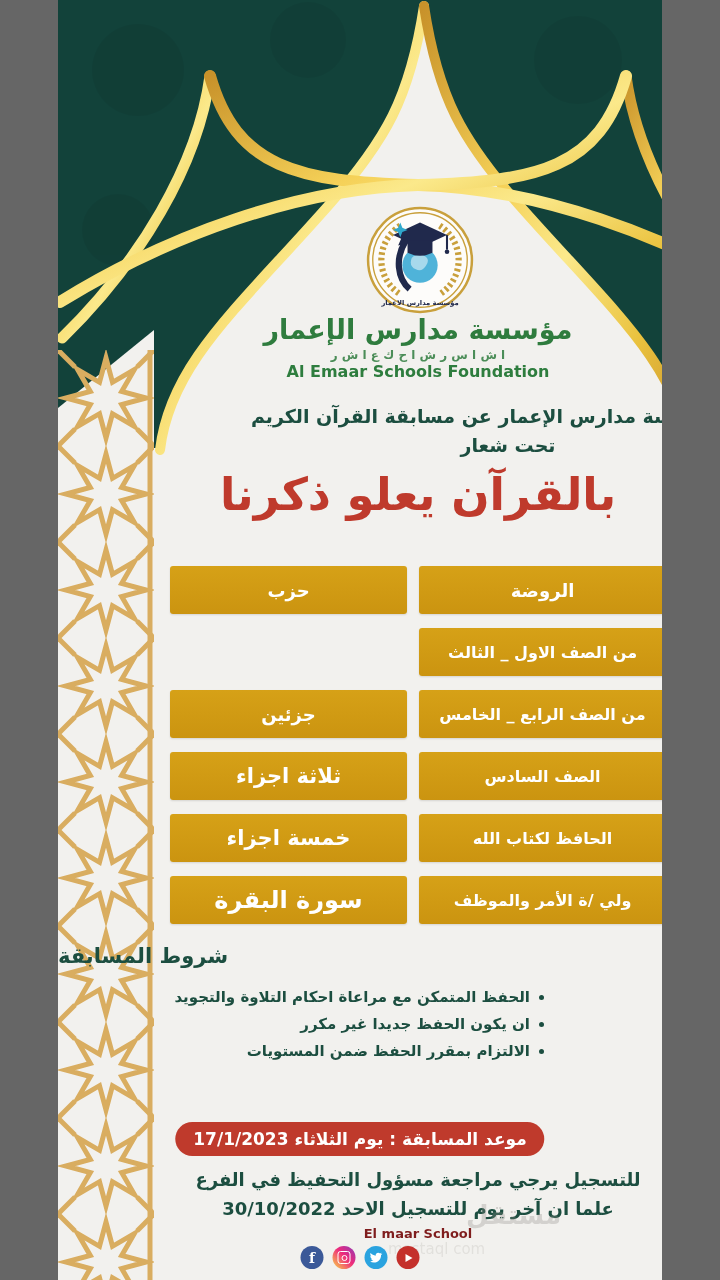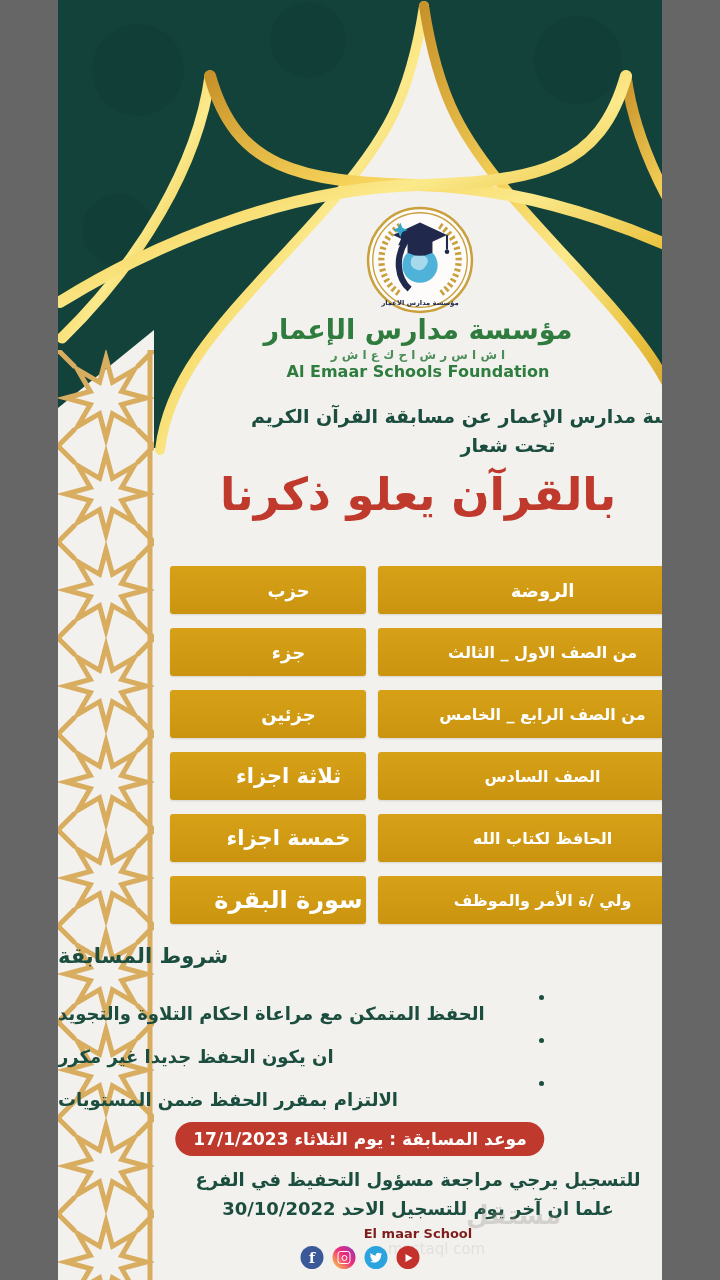--- a/index.html
+++ b/index.html
@@ -12,30 +12,30 @@
   .callig{top:314px;font-size:27px;font-weight:bold;color:#2f7c3e;letter-spacing:1px;}
   .callig-sub{top:348px;font-size:12px;font-weight:bold;color:#2f7c3e;opacity:.85;letter-spacing:2px;}
   .foundation{top:362px;font-size:16px;font-weight:bold;color:#2e7d3e;}
   .announce{top:402px;font-size:19px;font-weight:bold;color:#1c4e40;line-height:1.55;padding:0 90px;}
   .slogan{top:468px;font-size:45px;font-weight:bold;color:#bf3a2c;}
   
   .grid{position:absolute;top:566px;left:112px;width:496px;display:flex;flex-direction:column;gap:14px;}
   .row{display:flex;gap:12px;}
   .pill{background:linear-gradient(180deg,#d6a117,#cb9410);color:#fff;font-weight:bold;
         border-radius:3px;height:48px;display:flex;align-items:center;justify-content:center;
-        font-size:17px;box-shadow:0 1px 2px rgba(0,0,0,.12);padding-left:41px;}
+        font-size:17px;box-shadow:0 1px 2px rgba(0,0,0,.12);}
   .cell-grade{flex:0 0 247px;font-size:16px;}
   .cell-portion{flex:1;font-size:18px;}
   .row:nth-child(1) .cell-grade{font-size:18px;text-align:right;}
   .row:nth-child(4) .cell-portion,.row:nth-child(5) .cell-portion{font-size:21px;}
   .row:nth-child(6) .cell-portion{font-size:24px;}
   
   .conds{position:absolute;right:118px;top:944px;width:486px;text-align:left;color:#1c4e40;}
   .conds-title{font-size:21px;font-weight:bold;margin-bottom:16px;}
-  .cond-item{display:flex;justify-content:flex-start;font-size:18px;font-weight:bold;line-height:27px;flex-direction:column;}
+  .cond-item{display:flex;justify-content:flex-start;font-size:15px;font-weight:bold;line-height:27px;}
   .cond-dot{width:5px;height:5px;border-radius:50%;background:#1c4e40;margin:11px 0 0 9px;flex:0 0 5px;}
   
   .badge{position:absolute;top:1122px;left:50%;transform:translateX(-50%);
          background:#bf3a2c;color:#fff;font-weight:bold;font-size:17px;
          padding:7px 18px;border-radius:18px;white-space:nowrap;}
   .reg{top:1166px;font-size:18px;font-weight:bold;color:#1c4e40;line-height:1.6;}
   .watermark{position:absolute;left:408px;top:1200px;font-size:26px;font-weight:bold;
              color:#8d8a85;opacity:.30;}
   .watermark2{position:absolute;left:330px;top:1240px;font-size:15px;color:#9a968f;opacity:.18;}
   .school{top:1226px;font-size:13px;font-weight:bold;color:#7f1d1d;}
@@ -146,21 +146,20 @@
 
   <div class="center-abs slogan" dir="rtl">بالقرآن يعلو ذكرنا</div>
 
   <div class="grid" dir="rtl">
     <div class="row">
       <div class="pill cell-grade">الروضة</div>
       <div class="pill cell-portion">حزب</div>
     </div>
     <div class="row">
       <div class="pill cell-grade">من الصف الاول _ الثالث</div>
-      <div class="pill cell-portion">جزء</div>
     </div>
     <div class="row">
       <div class="pill cell-grade">من الصف الرابع _ الخامس</div>
       <div class="pill cell-portion">جزئين</div>
     </div>
     <div class="row">
       <div class="pill cell-grade">الصف السادس</div>
       <div class="pill cell-portion">ثلاثة اجزاء</div>
     </div>
     <div class="row">

